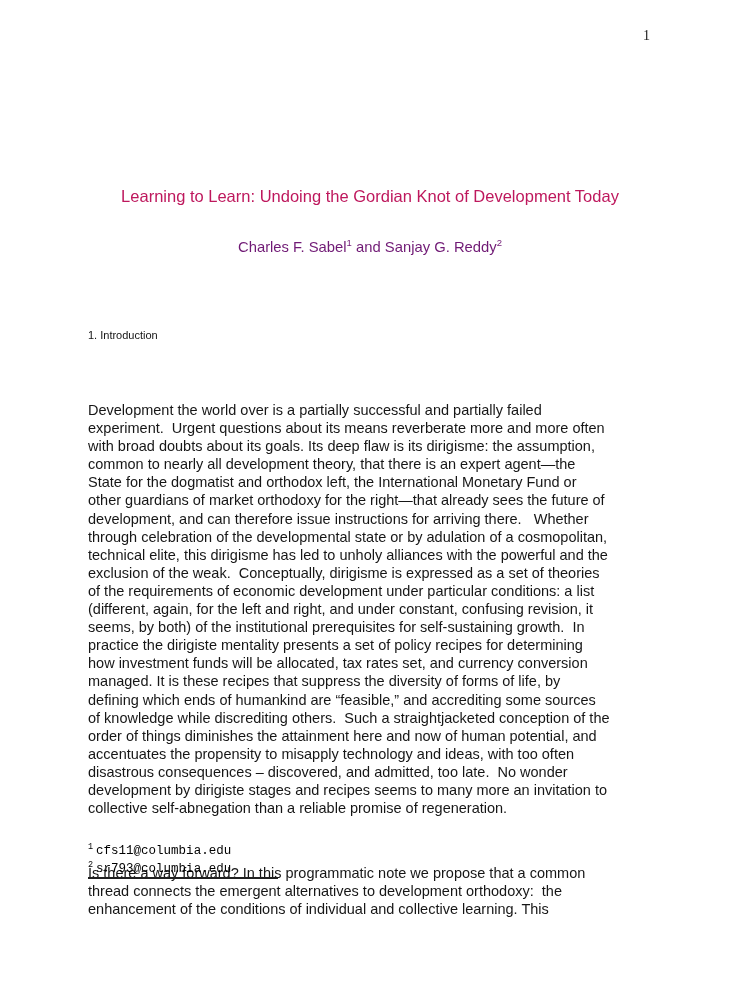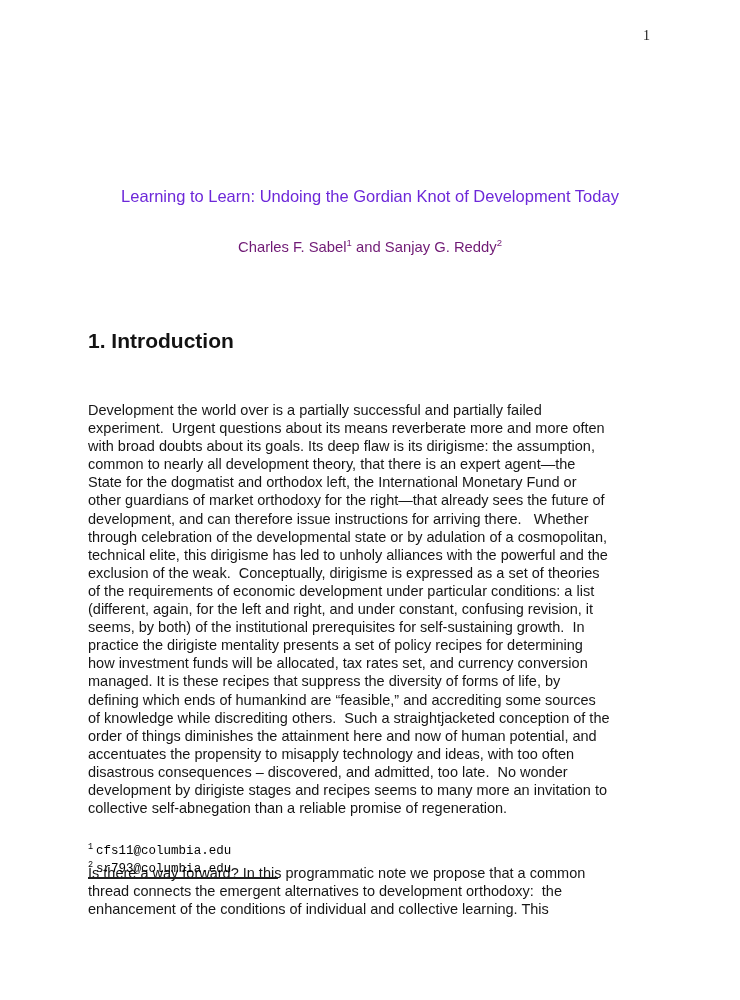--- a/index.html
+++ b/index.html
@@ -26,43 +26,42 @@
     font-size: 14px;
     color: #1a1a1a;
   }
 
   .paper-title {
     top: 187px;
     left: 0;
     width: 740px;
     text-align: center;
     font-size: 16.5px;
-    color: #6d28d9;
+    color: #be185d;
   }
 
   .authors-line {
     top: 239px;
     left: 0;
     width: 740px;
     text-align: center;
     font-size: 14.8px;
     color: #701a75;
   }
   .authors-line sup {
     font-size: 9.5px;
     vertical-align: super;
     line-height: 0;
   }
 
   .section-heading {
     top: 329px;
     left: 88px;
-    font-size: 21px;
+    font-size: 11px;
     color: #131313;
-    font-weight: bold;
   }
 
   .body-paragraph {
     left: 88px;
     font-size: 14.5px;
     line-height: 18.1px;
     white-space: pre;
     color: #161616;
     margin-top: 32px;
   }

